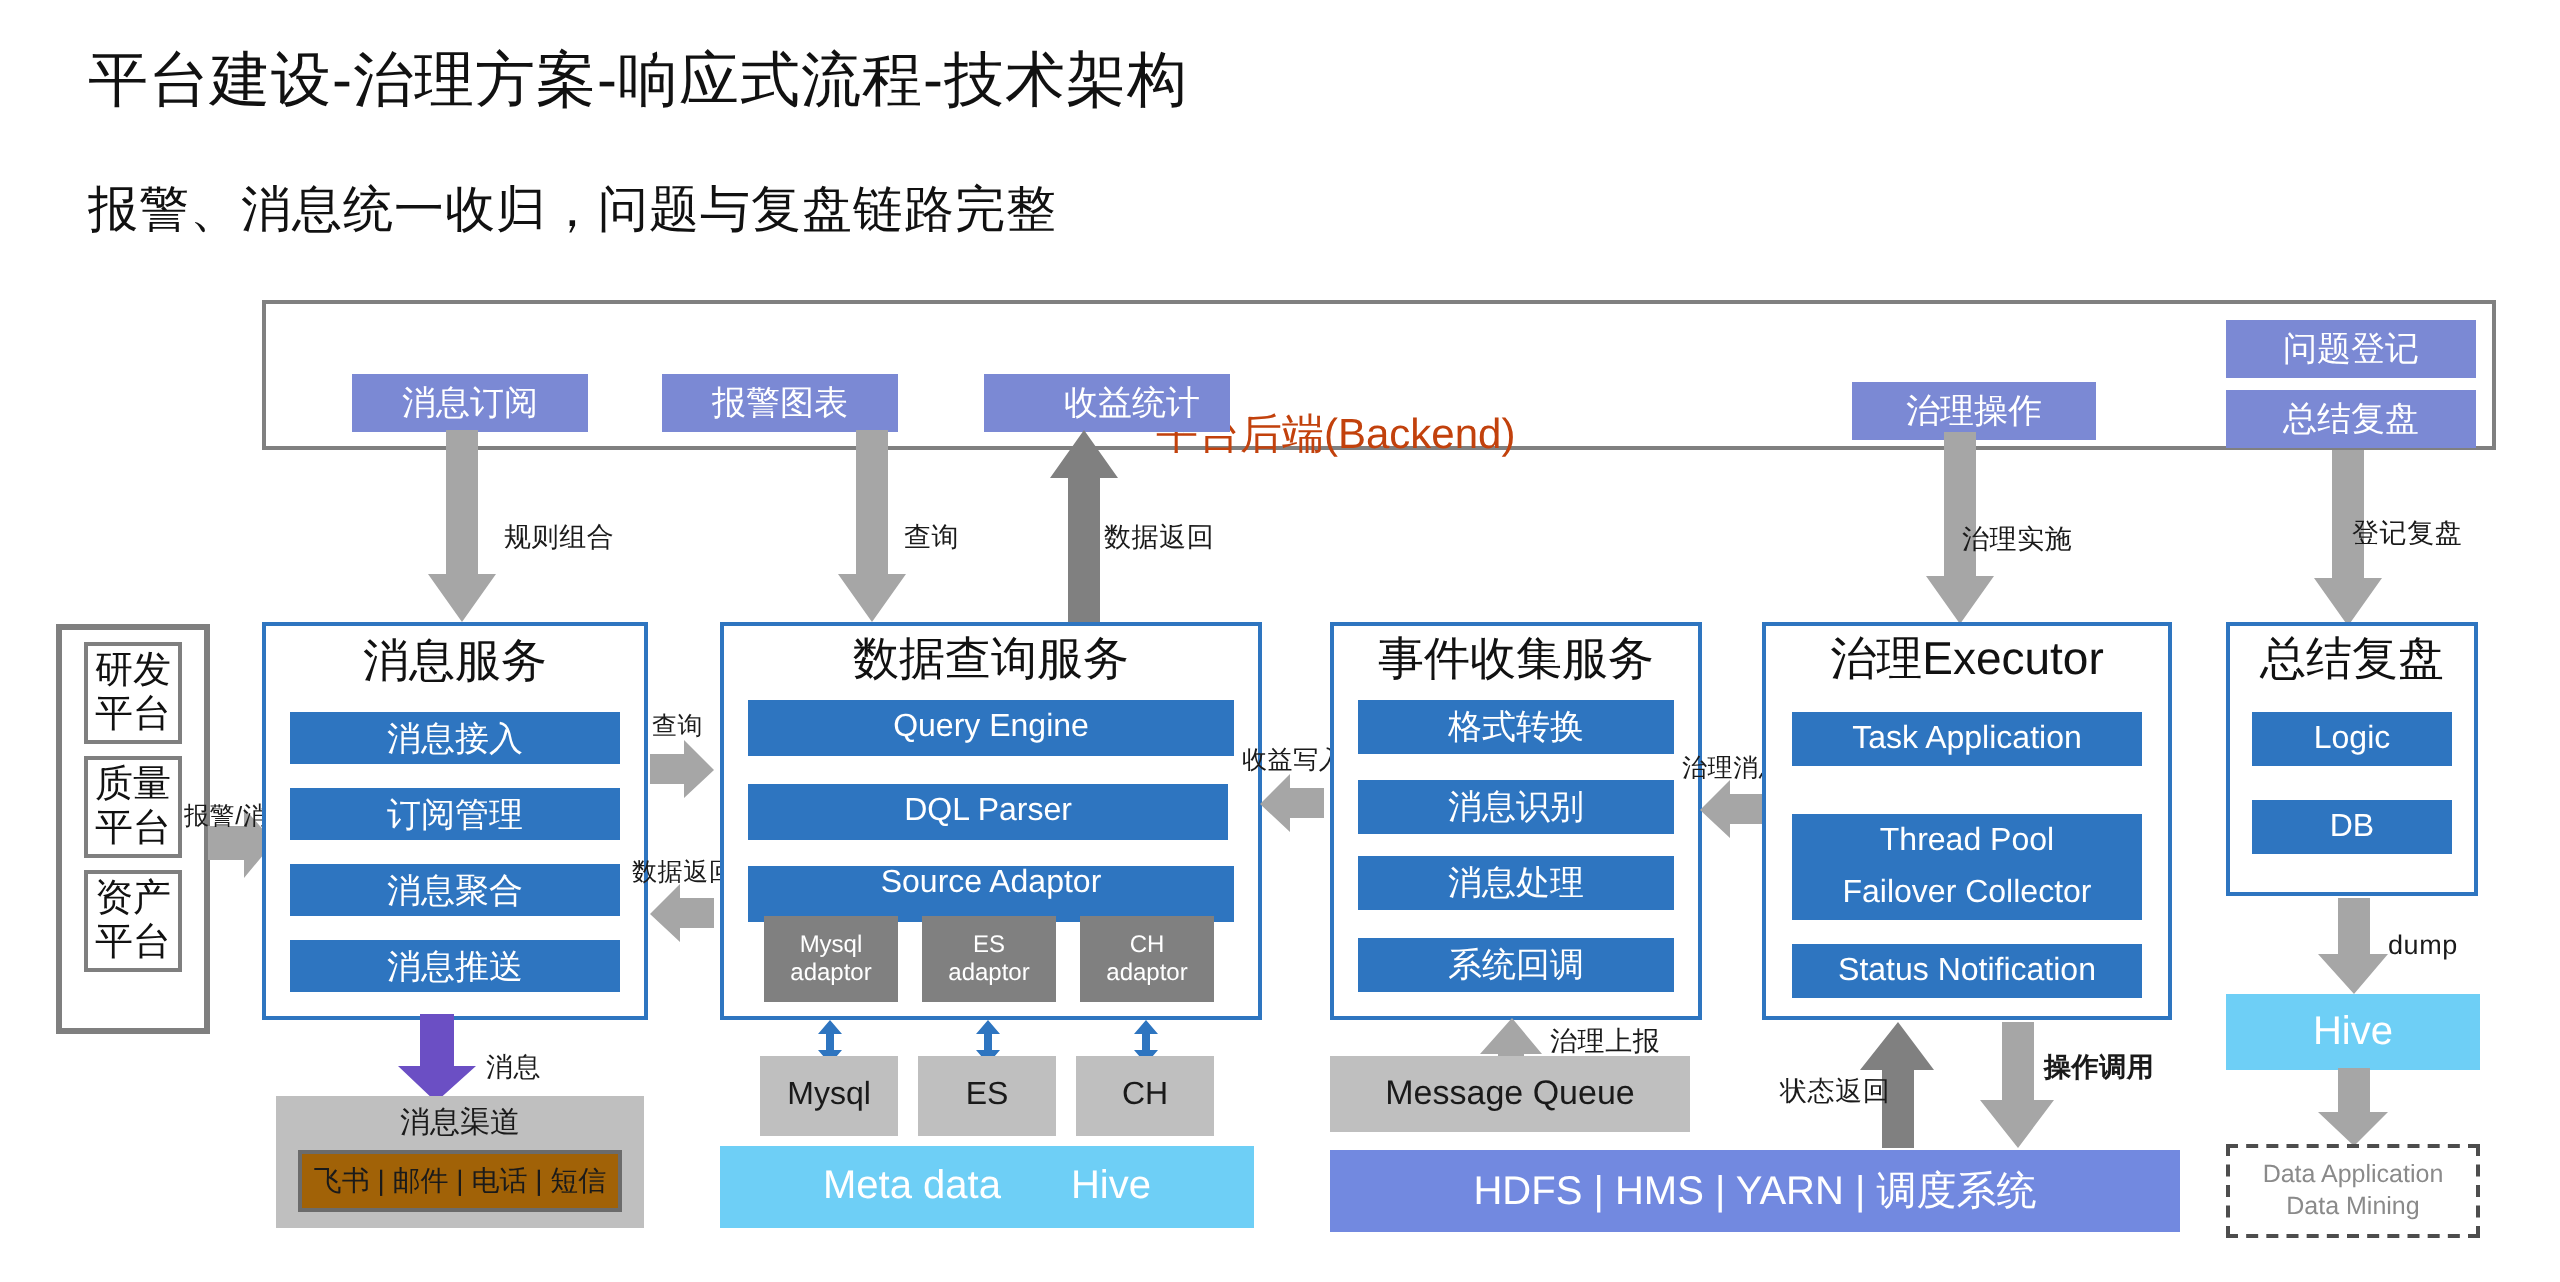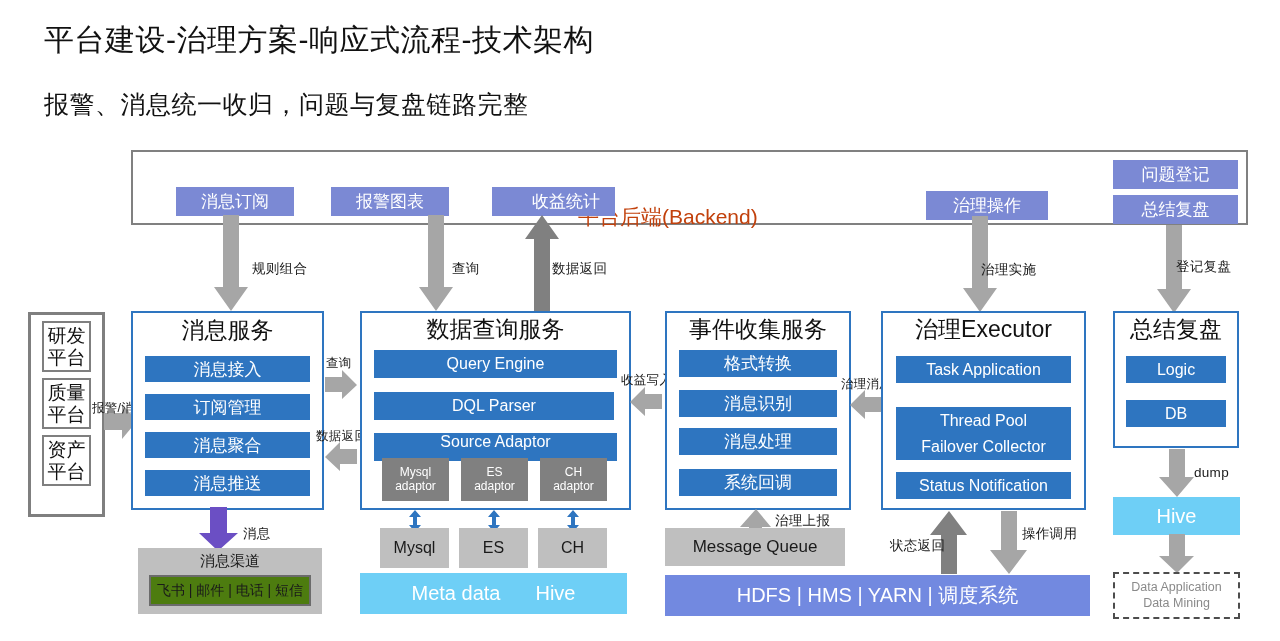--- a/index.html
+++ b/index.html
@@ -152,21 +152,21 @@
 <div class="abs item" style="left:145px; top:432px; width:165px; height:26px;">消息聚合</div>
 <div class="abs item" style="left:145px; top:470px; width:165px; height:26px;">消息推送</div>
 
 <svg class="arr" style="left:199px; top:507px;" width="40" height="45">
   <polygon points="11,0 28,0 28,26 39,26 19,44 0,26 11,26" fill="#6b4fc4"></polygon>
 </svg>
 <div class="lbl" style="left:243px; top:525px;">消息</div>
 
 <div class="abs" style="left:138px; top:548px; width:184px; height:66px; background:#bfbfbf;"></div>
 <div class="abs" style="left:138px; top:552px; width:184px; text-align:center; font-size:15px; color:#1a1a1a;">消息渠道</div>
-<div class="abs" style="left:149px; top:575px; width:162px; height:31px; border:2.5px solid #6b6b6b; background:#4d7c0f; display:flex; align-items:center; justify-content:center; font-size:14px; color:#1a1a1a; white-space:nowrap;">飞书 | 邮件 | 电话 | 短信</div>
+<div class="abs" style="left:149px; top:575px; width:162px; height:31px; border:2.5px solid #6b6b6b; background:#a16207; display:flex; align-items:center; justify-content:center; font-size:14px; color:#1a1a1a; white-space:nowrap;">飞书 | 邮件 | 电话 | 短信</div>
 
 <svg class="arr" style="left:325px; top:370px;" width="33" height="30">
   <polygon points="0,7 17,7 17,0 32,15 17,29 17,22 0,22" fill="#a6a6a6"></polygon>
 </svg>
 <div class="lbl sm" style="left:326px; top:355px;">查询</div>
 
 <svg class="arr" style="left:325px; top:442px;" width="33" height="30">
   <polygon points="32,7 15,7 15,0 0,15 15,29 15,22 32,22" fill="#a6a6a6"></polygon>
 </svg>
 <div class="lbl sm" style="left:316px; top:428px;">数据返回</div>
@@ -231,21 +231,21 @@
 <div class="abs item en" style="left:896px; top:472px; width:175px; height:27px;">Status Notification</div>
 
 <svg class="arr" style="left:930px; top:511px;" width="38" height="64">
   <polygon points="19,0 37,24 27,24 27,63 11,63 11,24 0,24" fill="#808080"></polygon>
 </svg>
 <div class="lbl" style="left:890px; top:537px;">状态返回</div>
 
 <svg class="arr" style="left:990px; top:511px;" width="38" height="64">
   <polygon points="11,0 27,0 27,39 37,39 19,63 0,39 11,39" fill="#a6a6a6"></polygon>
 </svg>
-<div class="lbl" style="left:1022px; top:525px;">操作调用</div>
+<div class="lbl" style="left:1022px; top:525px;font-weight:bold;">操作调用</div>
 
 <div class="abs band-blue" style="left:665px; top:575px; width:425px; height:41px;">HDFS | HMS | YARN | 调度系统</div>
 
 <div class="abs panel" style="left:1113px; top:311px; width:126px; height:137px;"></div>
 <div class="abs panel-title" style="left:1113px; top:317px; width:126px;">总结复盘</div>
 <div class="abs item en" style="left:1126px; top:356px; width:100px; height:27px;">Logic</div>
 <div class="abs item en" style="left:1126px; top:400px; width:100px; height:27px;">DB</div>
 
 <svg class="arr" style="left:1159px; top:449px;" width="36" height="49">
   <polygon points="10,0 26,0 26,28 35,28 18,48 0,28 10,28" fill="#a6a6a6"></polygon>

